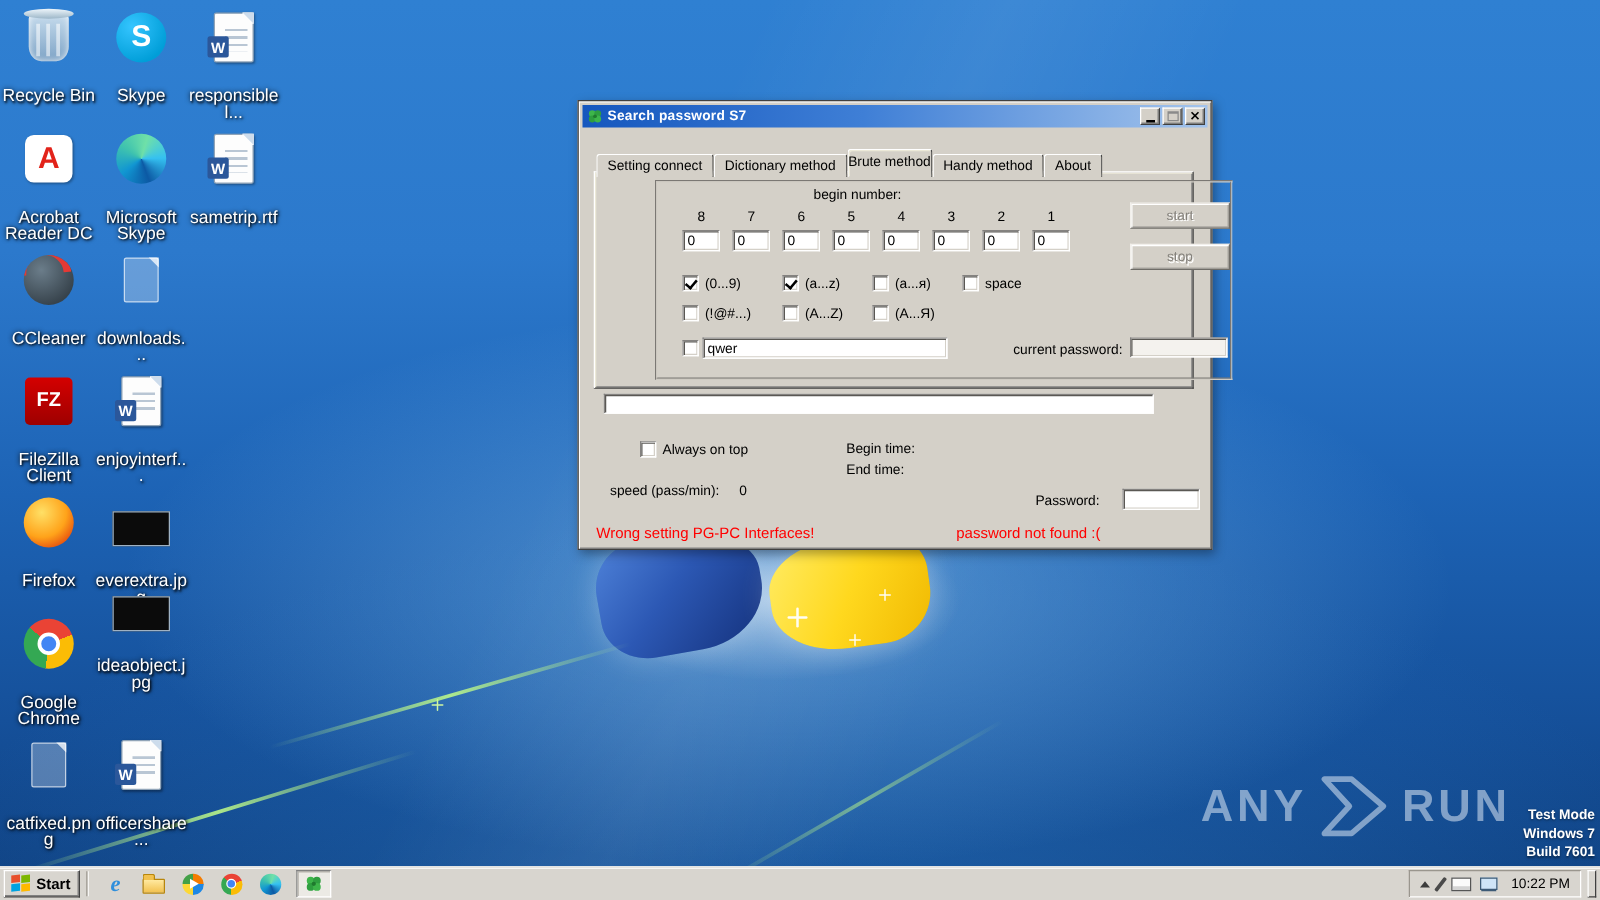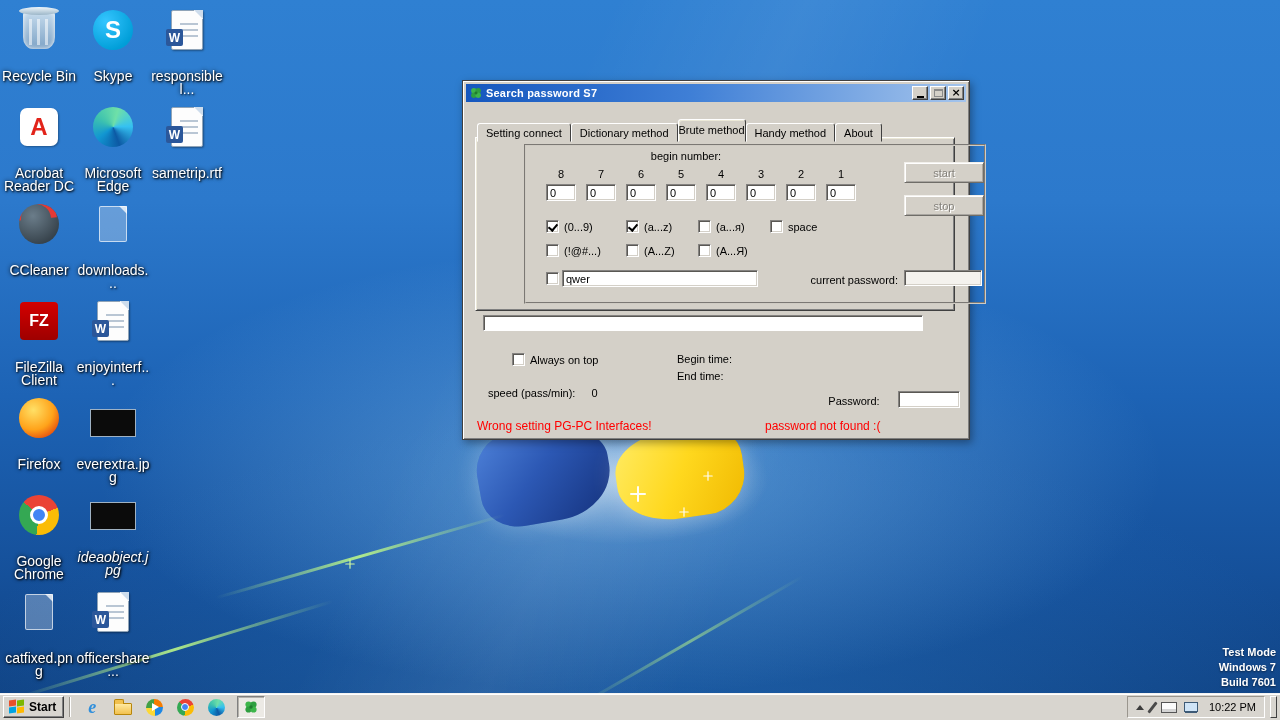--- a/index.html
+++ b/index.html
@@ -264,21 +264,21 @@
     <div class="desk-icon" style="left: 2px; top: 105px;">
       <div class="desk-art">
         <div class="a-acro">A</div>
       </div>
       <div class="desk-label">Acrobat Reader DC</div>
     </div>
     <div class="desk-icon" style="left: 76px; top: 105px;">
       <div class="desk-art">
         <div class="a-edge"></div>
       </div>
-      <div class="desk-label">Microsoft Edge</div>
+      <div class="desk-label">Microsoft Skype</div>
     </div>
     <div class="desk-icon" style="left: 150px; top: 105px;">
       <div class="desk-art">
         <div class="a-doc">
           <span class="w">W</span>
         </div>
       </div>
       <div class="desk-label">sametrip.rtf</div>
     </div>
     <div class="desk-icon" style="left: 2px; top: 202px;">
@@ -318,21 +318,21 @@
         <div class="a-jpg"></div>
       </div>
       <div class="desk-label">everextra.jpg</div>
     </div>
     <div class="desk-icon" style="left: 2px; top: 493px;">
       <div class="desk-art">
         <div class="a-chrome"></div>
       </div>
       <div class="desk-label">Google Chrome</div>
     </div>
-    <div class="desk-icon" style="left: 76px; top: 489px; font-style: italic;">
+    <div class="desk-icon" style="left: 76px; top: 464px;">
       <div class="desk-art">
         <div class="a-jpg"></div>
       </div>
       <div class="desk-label">ideaobject.jpg</div>
     </div>
     <div class="desk-icon" style="left: 2px; top: 590px;">
       <div class="desk-art">
         <div class="a-ghost"></div>
       </div>
       <div class="desk-label">catfixed.png</div>
@@ -516,18 +516,25 @@
         <span>
           <span class="t-net"></span>
         </span>
       </div>
     <div class="clock">10:22 PM</div>
   </div>
   <div class="show-desktop"></div>
 </div>
 
 <div class="watermark">
+  <div class="wm-brand">
+    <span class="wm-word">ANY</span>
+    <svg class="wm-logo" viewBox="0 0 70 64">
+      <path d="M8 8 h24 l28 24 -28 24 H8 l22 -24 z" fill="none" stroke="rgba(220,232,244,0.55)" stroke-width="5" stroke-linejoin="round"></path>
+    </svg>
+    <span class="wm-word">RUN</span>
+  </div>
   <div class="wm-info">
     <div>Test Mode</div>
     <div>Windows 7</div>
     <div>Build 7601</div>
   </div>
 </div>
 
 </body></html>

